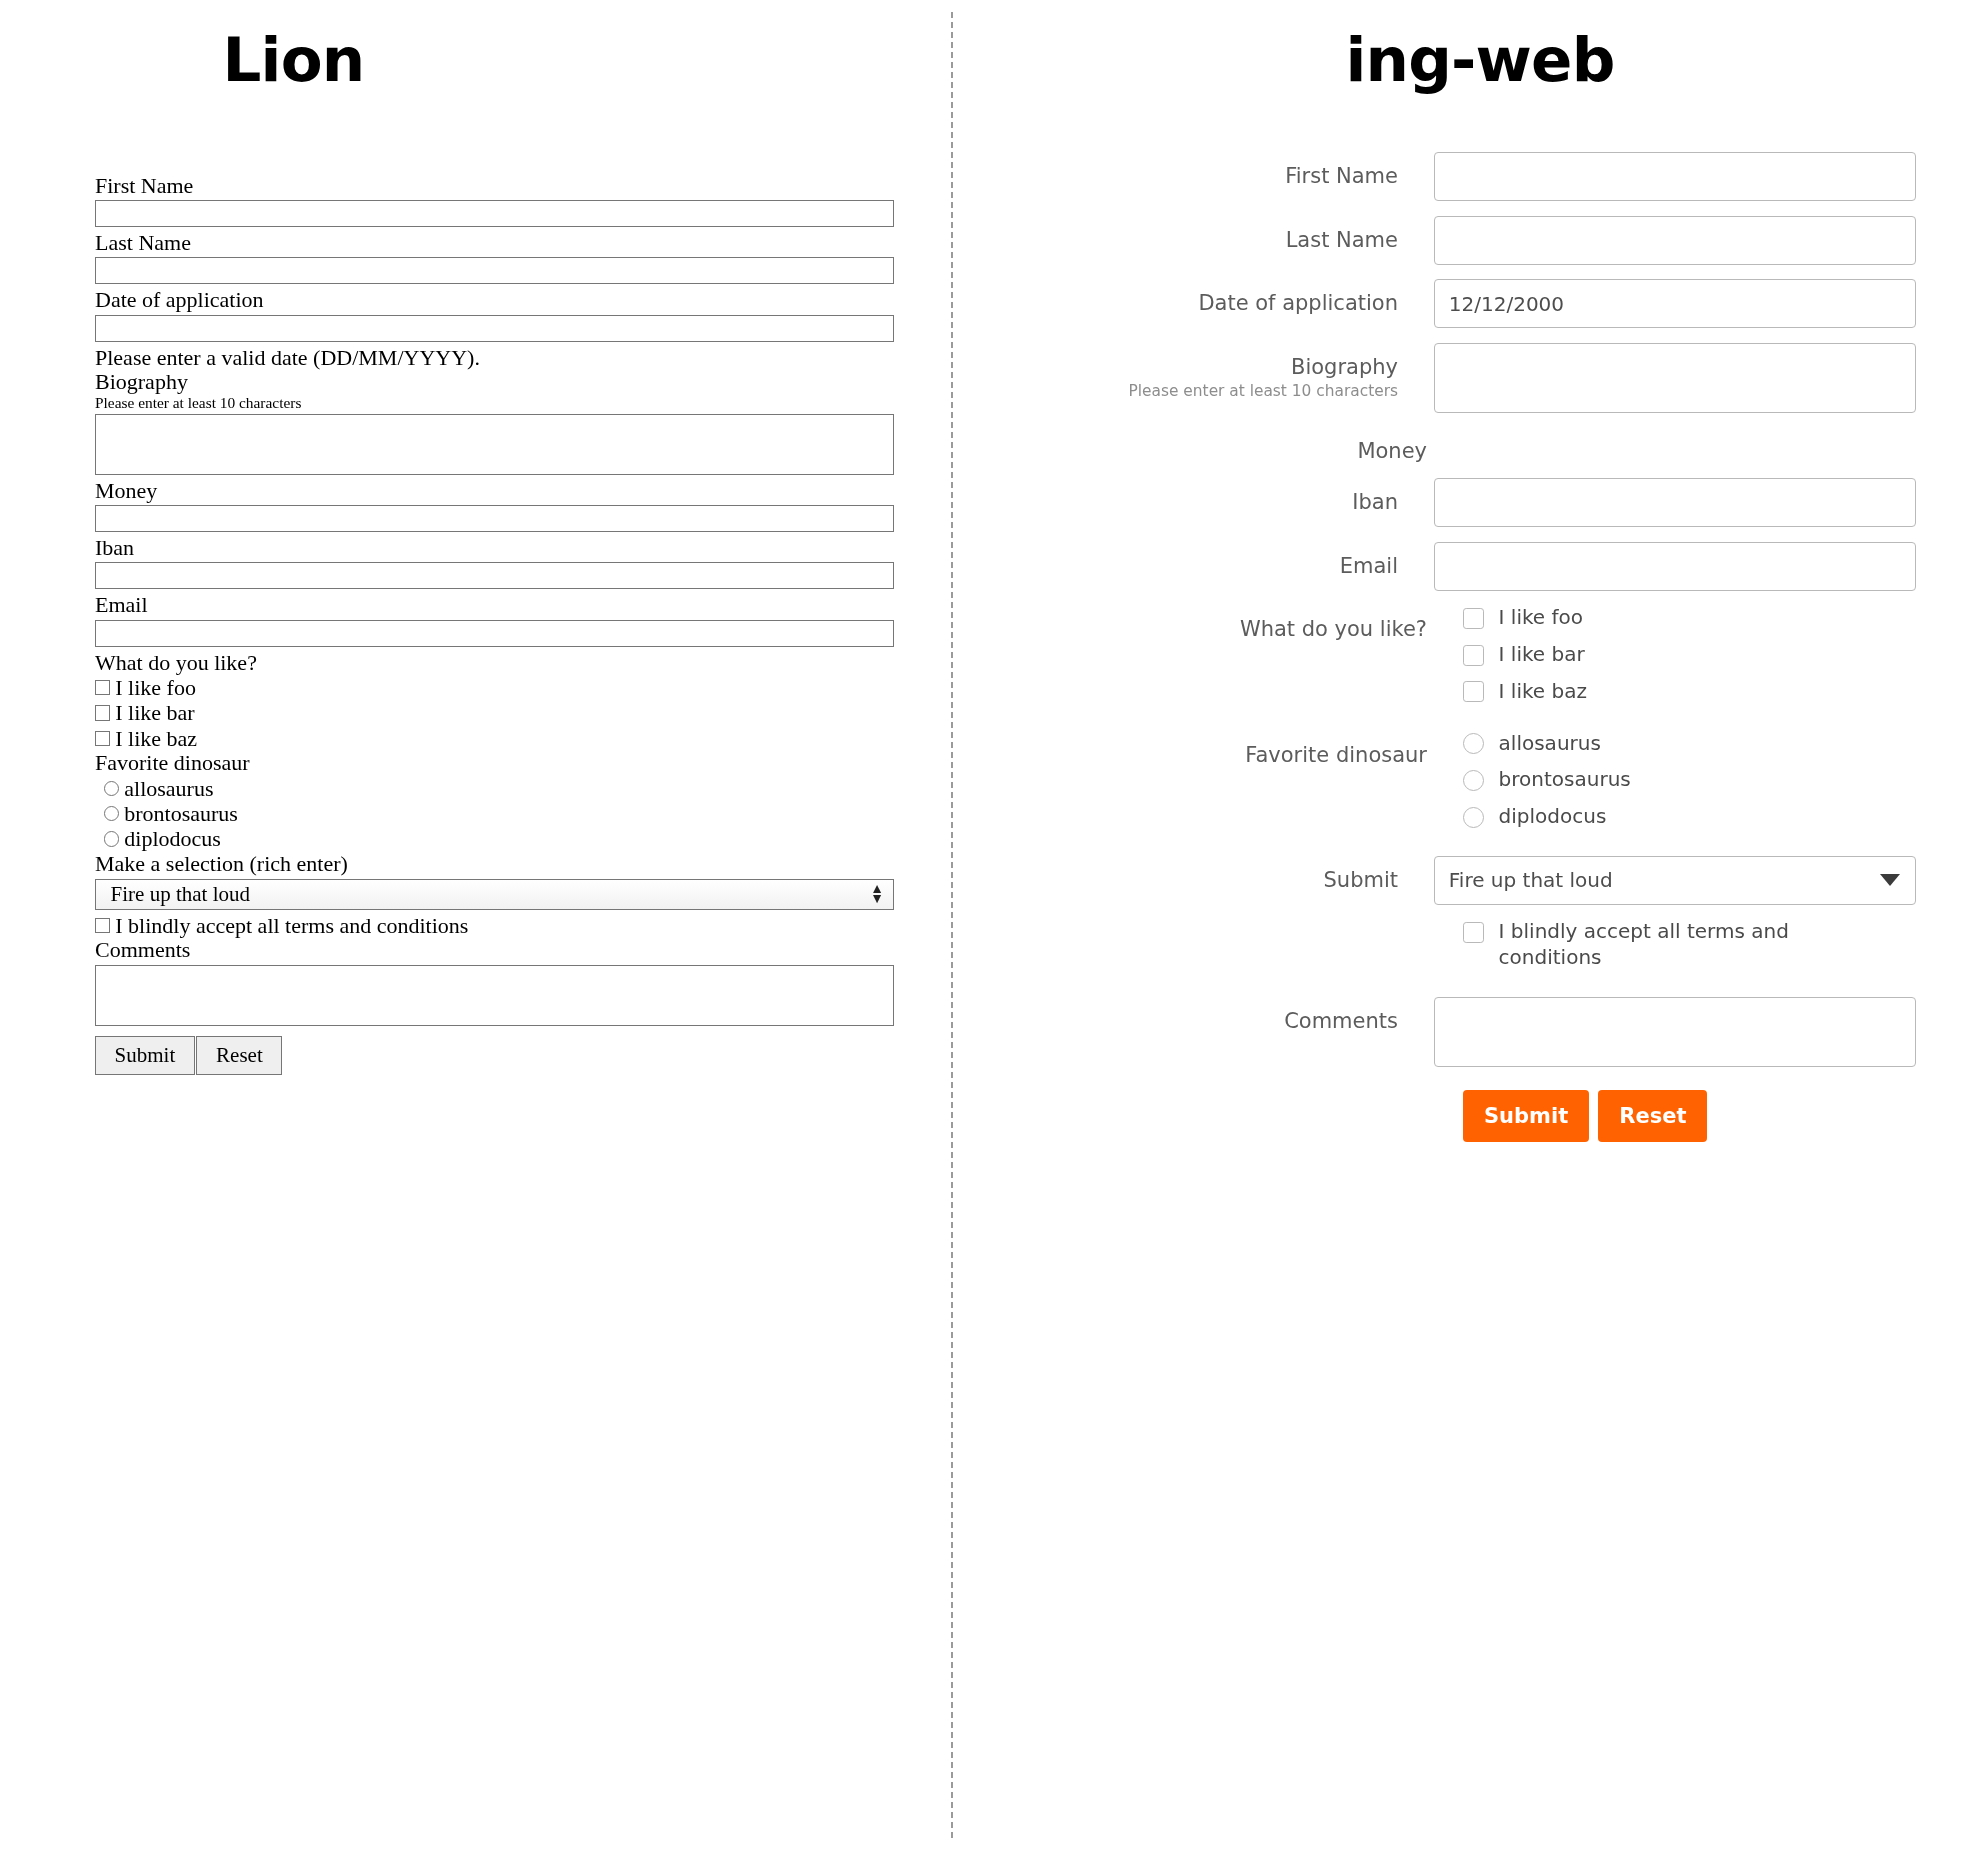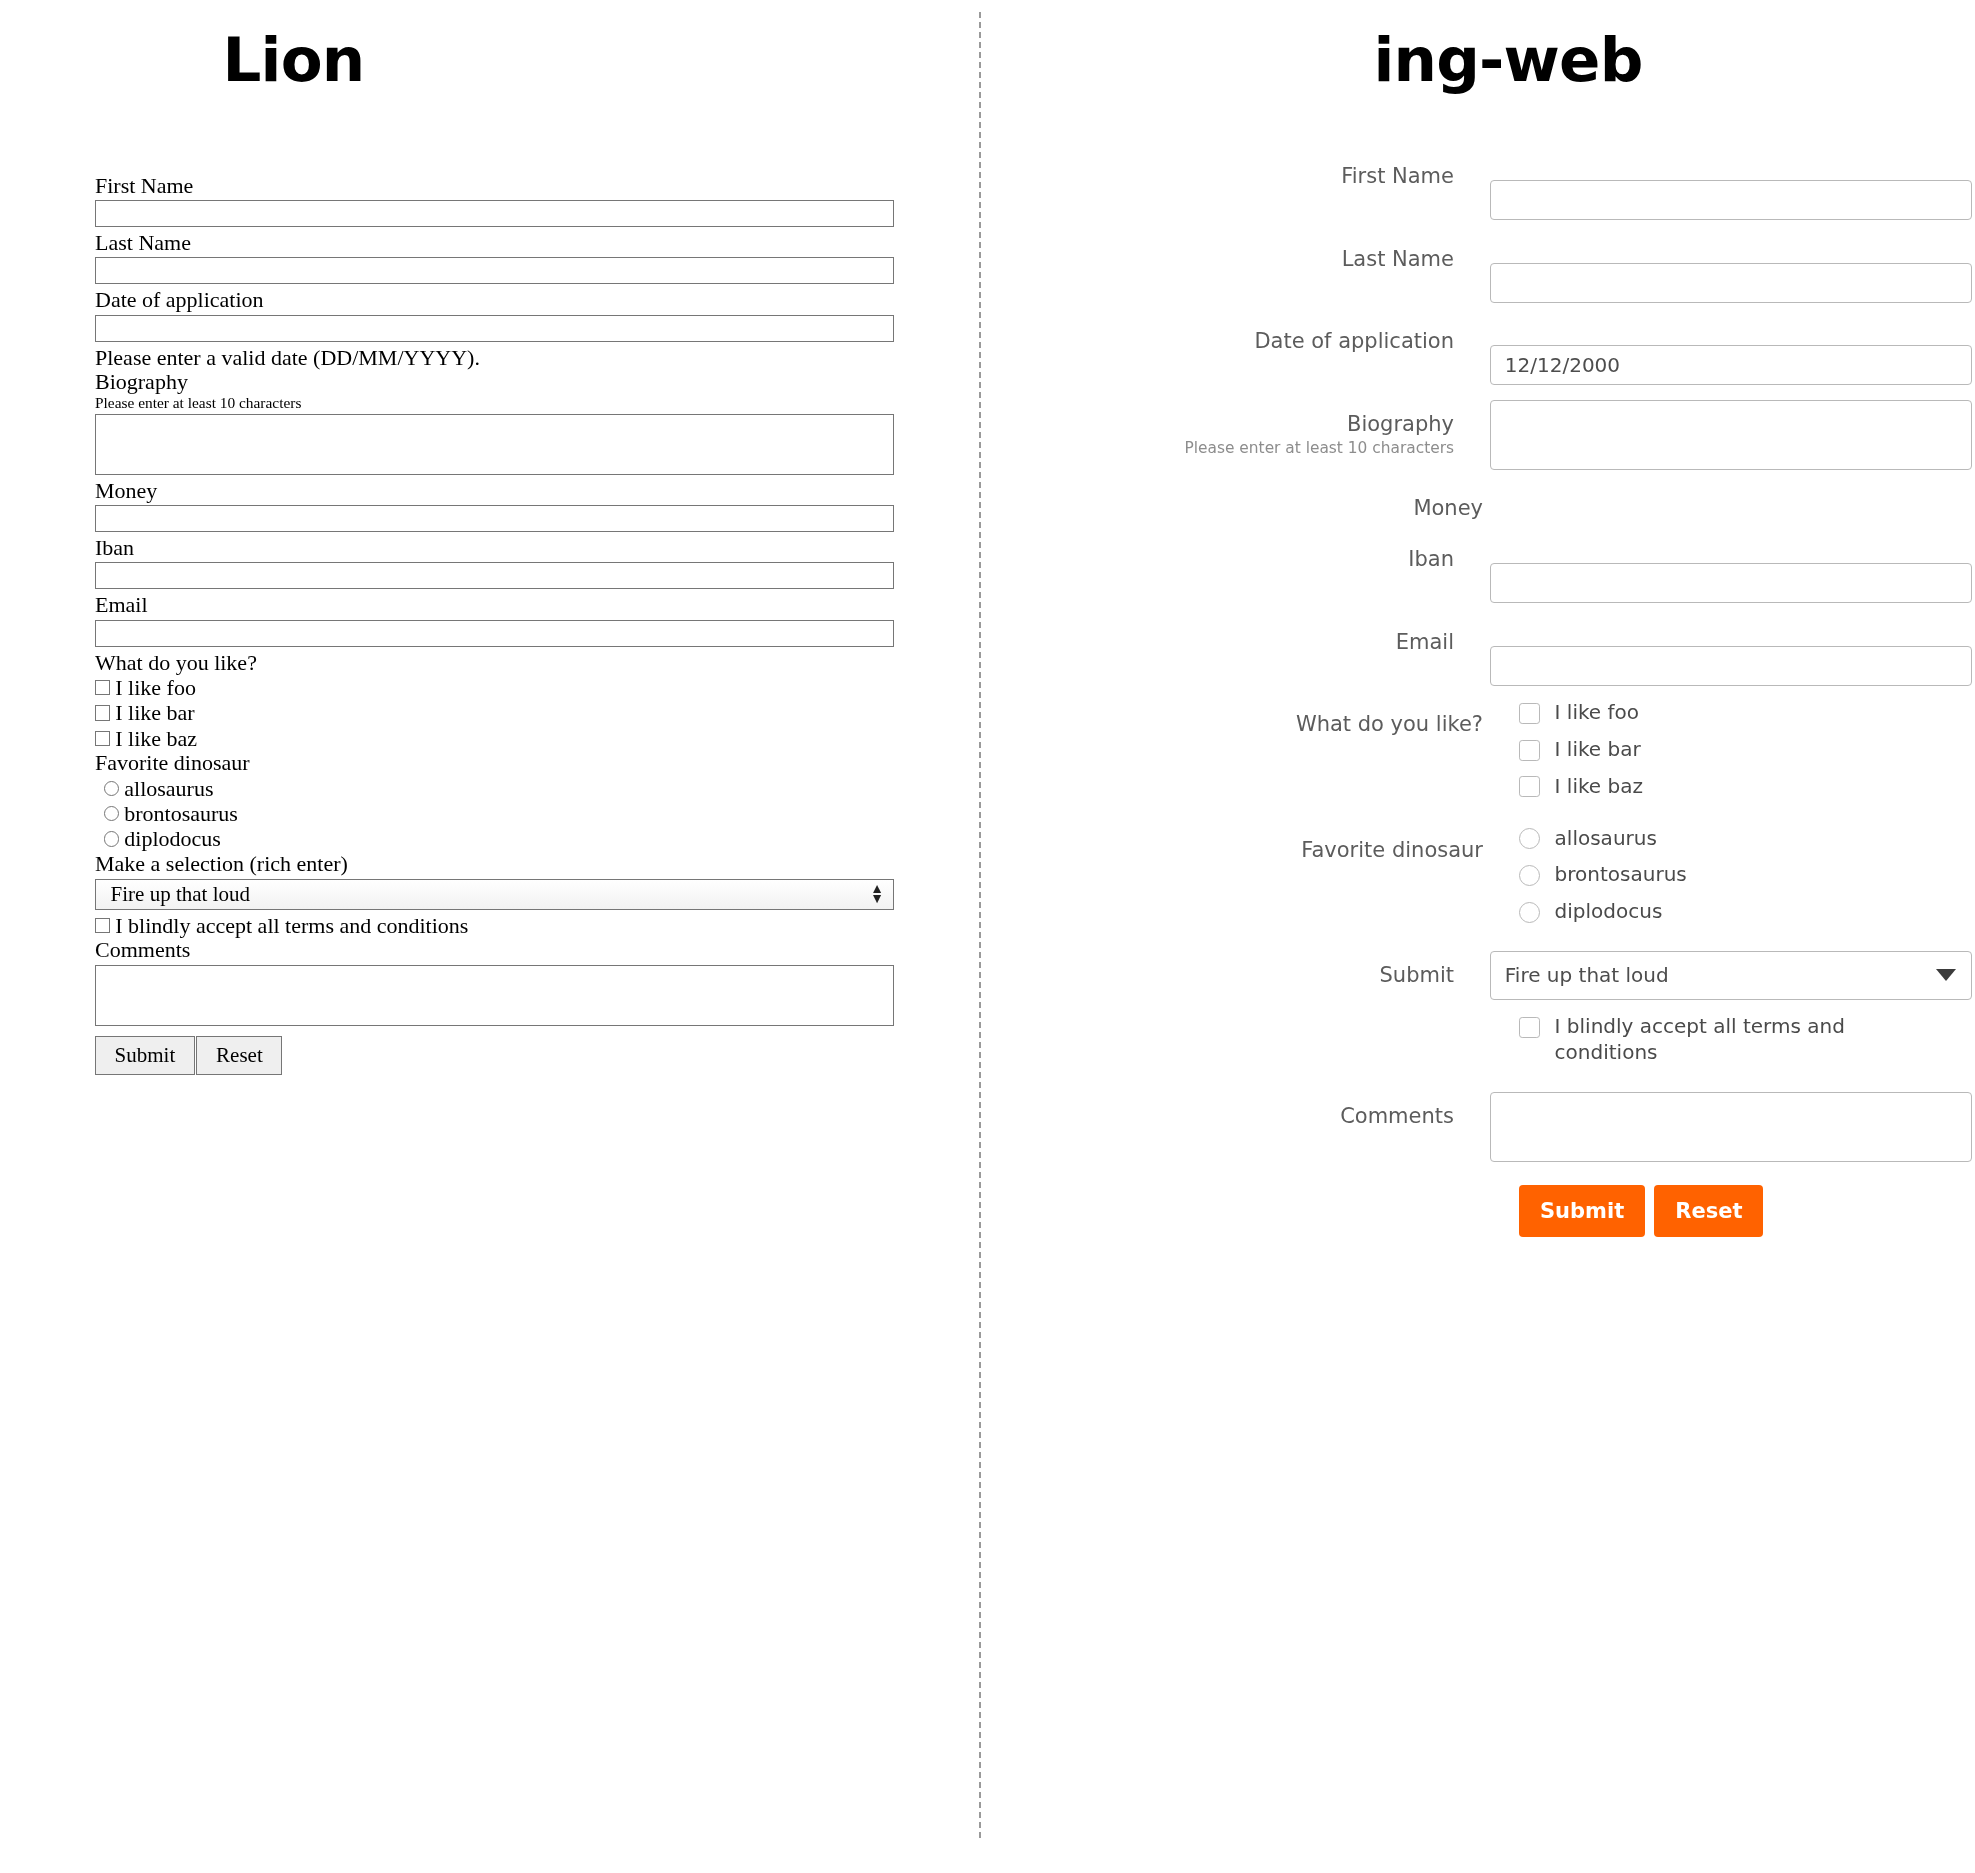--- a/index.html
+++ b/index.html
@@ -14,21 +14,20 @@
     position: relative;
     font-family: "Liberation Sans", sans-serif;
     overflow: hidden;
   }
 
   
   .split {
     display: flex;
     width: 100%;
     height: 100%;
-    gap: 28px;
   }
   .col-left {
     width: 951px;
     position: relative;
   }
   .divider {
     width: 1.6px;
     margin-top: 12px;
     margin-bottom: 36px;
     border-left: 2.4px dashed #9a9a9a;
@@ -182,31 +181,30 @@
     display: block;
     margin-top: 4px;
     line-height: 1.15;
   }
   .ing-fieldcell {
     flex: 1;
     padding-top: 0;
   }
   .ing-input {
     width: 482px;
-    height: 40px;
+    height: 49px;
     border: 0.8px solid #b9b9b9;
     border-radius: 4px;
     background: #fff;
     font-family: "DejaVu Sans", sans-serif;
     font-size: 20px;
     color: #4d4d4d;
     padding: 0 13.8px;
     display: flex;
     align-items: center;
-    margin-top: 28px;
   }
   .ing-input.right { justify-content: flex-end; }
   .ing-textarea {
     width: 482px;
     height: 70px;
     border: 0.8px solid #b9b9b9;
     border-radius: 4px;
     background: #fff;
   }
   .ing-select {

